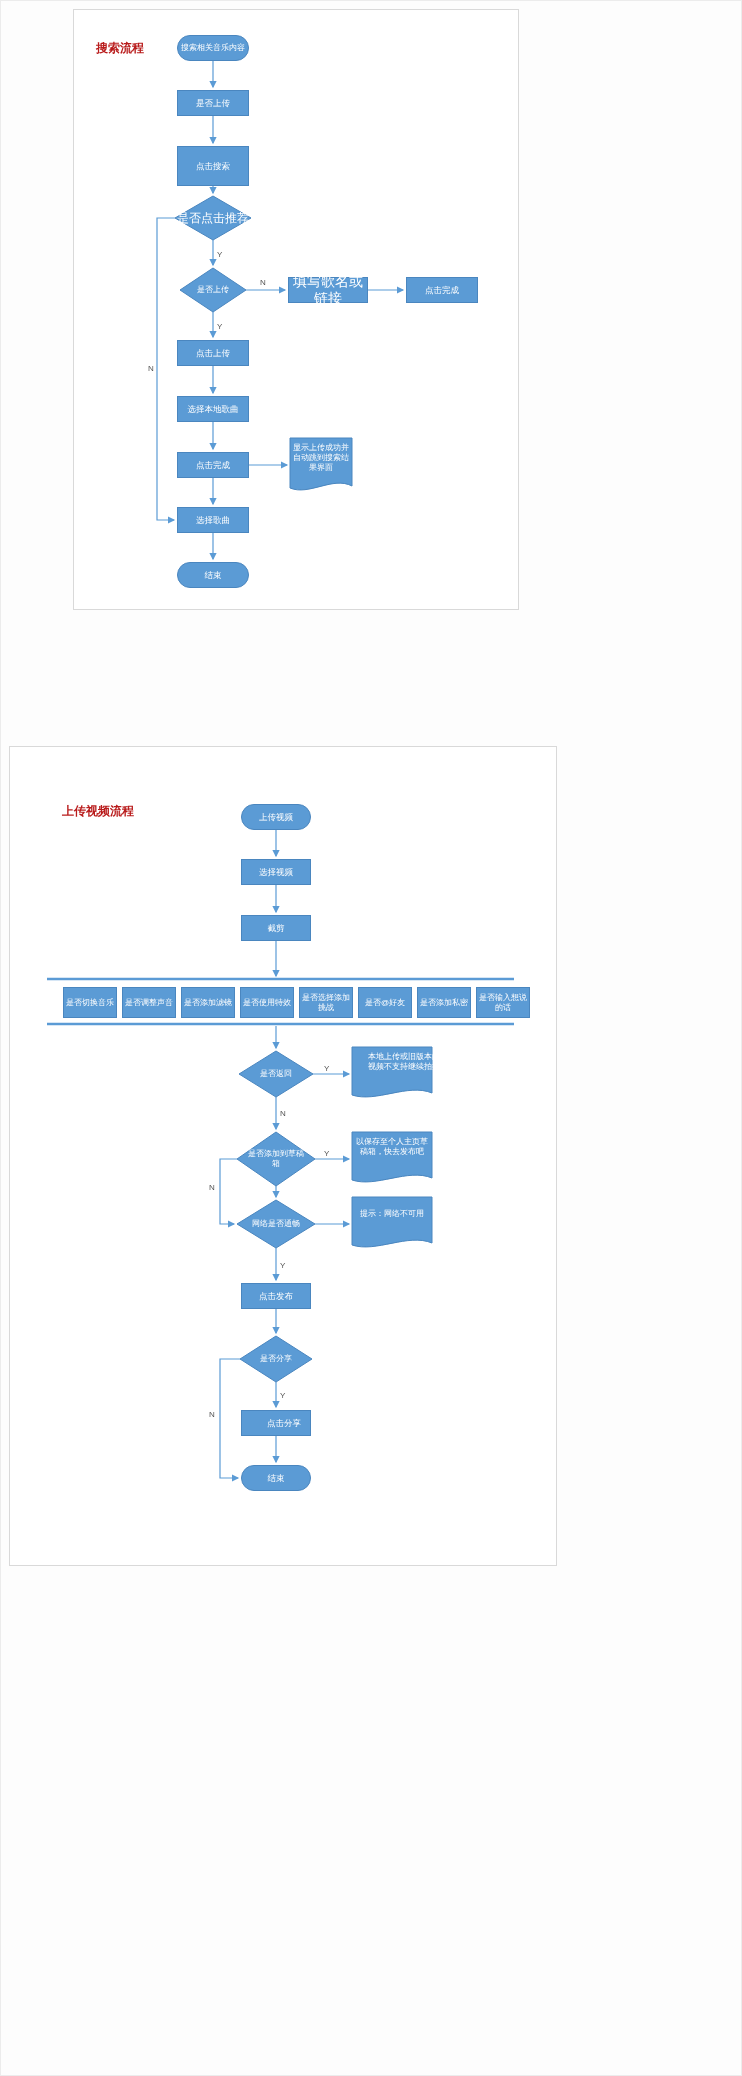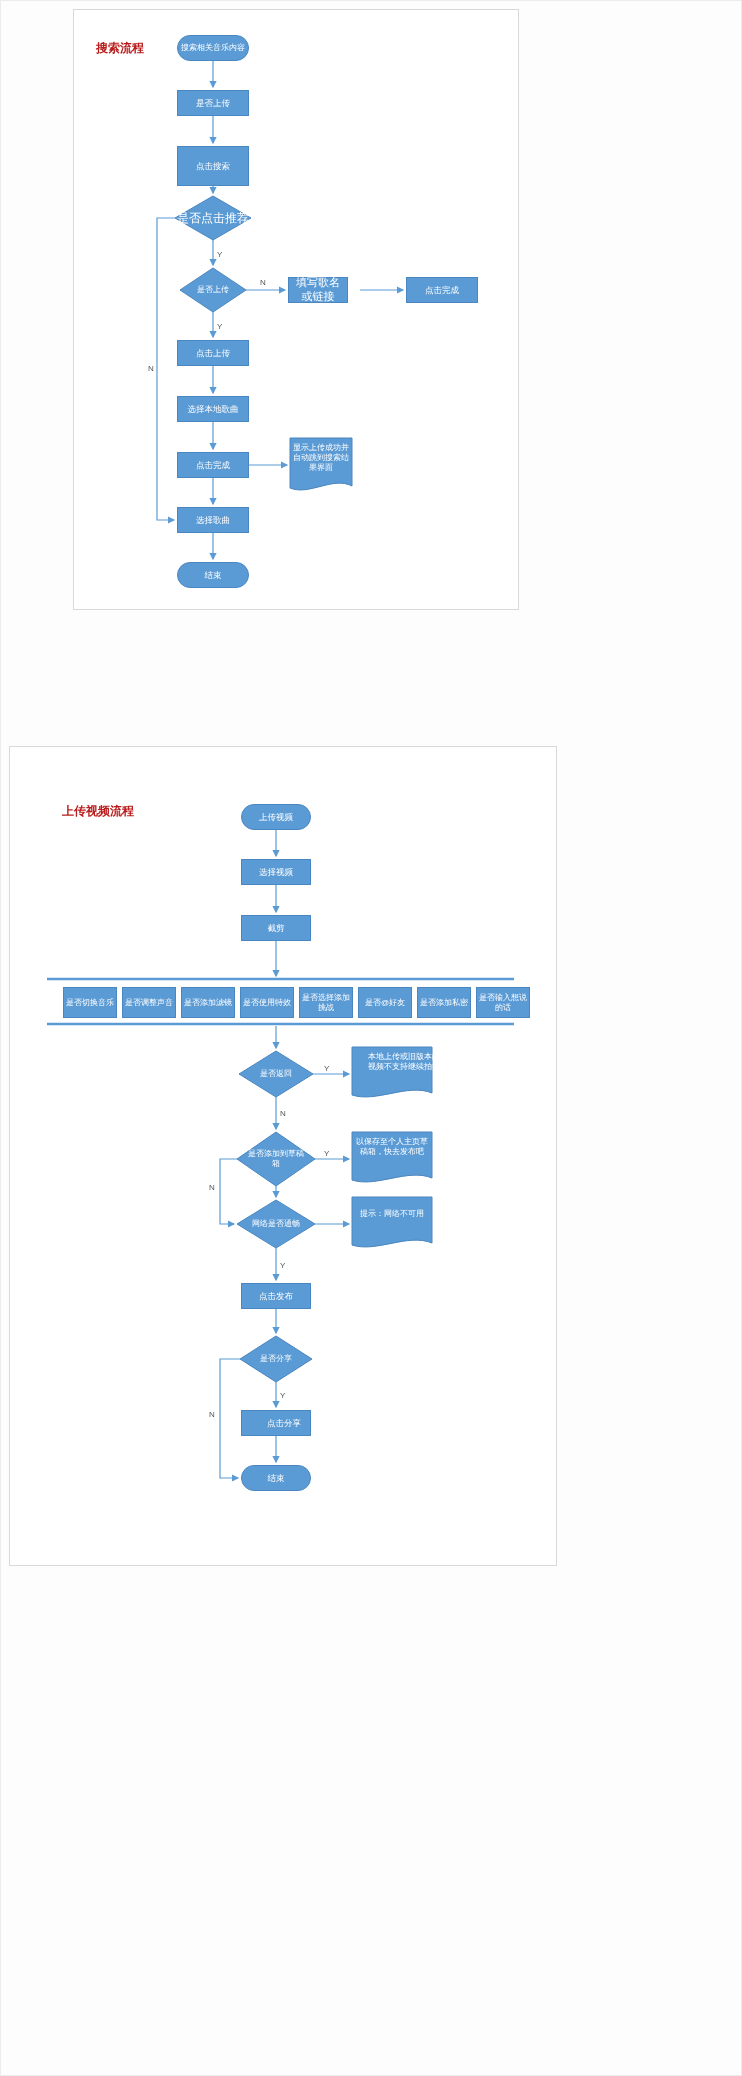--- a/index.html
+++ b/index.html
@@ -53,21 +53,21 @@
 
     <div class="flow-title" style="left:22px;top:30px;">搜索流程</div>
 
     <div class="node shape rounded" style="left:103px;top:25px;width:72px;height:26px;font-size:8px;">搜索相关音乐内容</div>
     <div class="node shape" style="left:103px;top:80px;width:72px;height:26px;">是否上传</div>
     <div class="node shape" style="left:103px;top:136px;width:72px;height:40px;">点击搜索</div>
 
     <div class="node overlay" style="left:101px;top:197px;width:76px;height:22px;font-size:12px;">是否点击推荐</div>
     <div class="node overlay" style="left:106px;top:269px;width:66px;height:22px;font-size:8px;">是否上传</div>
 
-    <div class="node shape" style="left:214px;top:267px;width:60px;height:26px;font-size:11px;">填写歌名或链接</div>
+    <div class="node shape" style="left:214px;top:267px;width:80px;height:26px;font-size:14px;">填写歌名或链接</div>
     <div class="node shape" style="left:332px;top:267px;width:72px;height:26px;">点击完成</div>
 
     <div class="node shape" style="left:103px;top:330px;width:72px;height:26px;">点击上传</div>
     <div class="node shape" style="left:103px;top:386px;width:72px;height:26px;">选择本地歌曲</div>
     <div class="node shape" style="left:103px;top:442px;width:72px;height:26px;">点击完成</div>
 
     <div class="doc-text" style="left:218px;top:433px;width:58px;">显示上传成功并自动跳到搜索结果界面</div>
 
     <div class="node shape" style="left:103px;top:497px;width:72px;height:26px;">选择歌曲</div>
     <div class="node shape rounded" style="left:103px;top:552px;width:72px;height:26px;">结束</div>

